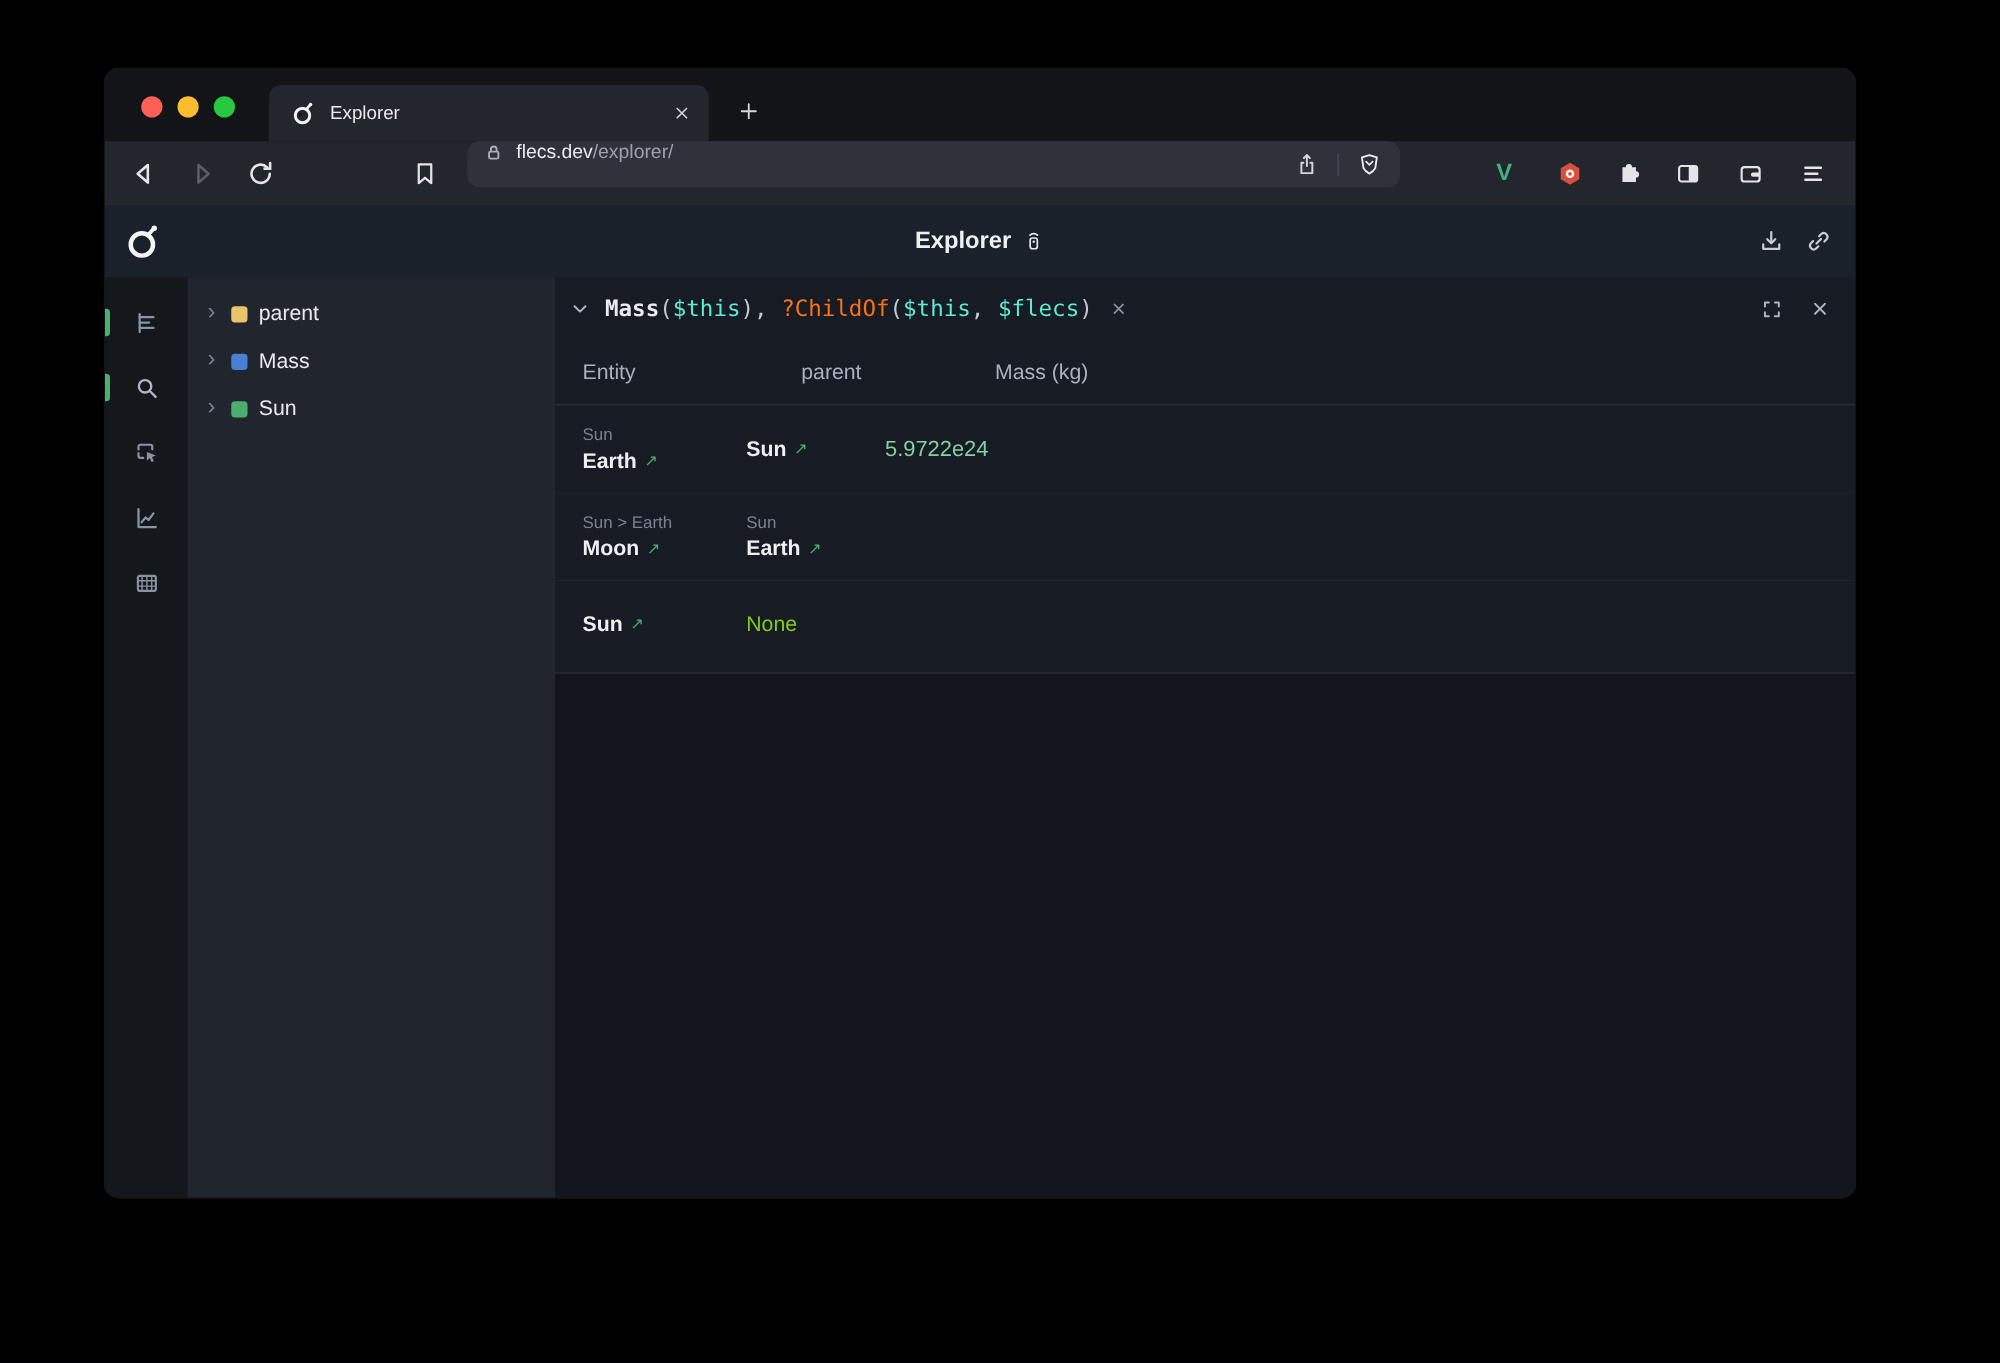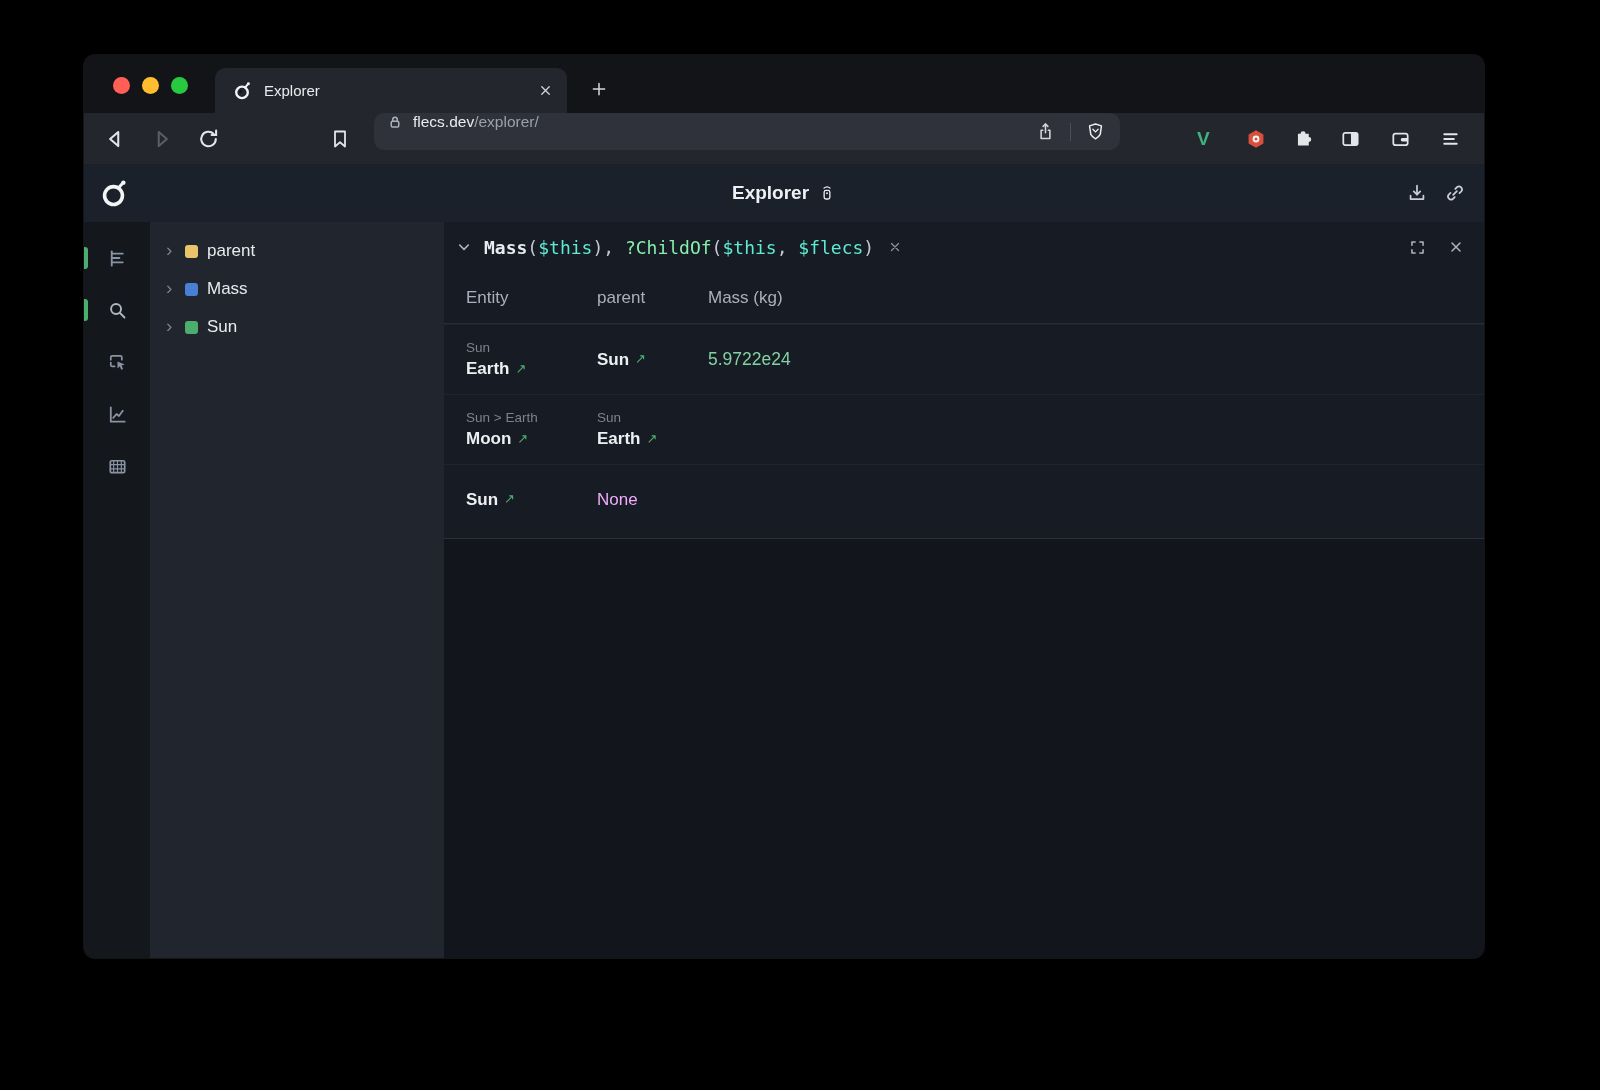--- a/index.html
+++ b/index.html
@@ -53,36 +53,36 @@
   .tree-label { margin-left:9px; color:#e7eaee; font-size:17px; }
 
   .main { flex:1; display:flex; flex-direction:column; background:#14181f; min-width:0; }
   .panel { background:#171b23; border-bottom:1px solid #2b313b; padding-bottom:4px; }
   .rest { flex:1; background:#12151c; }
 
   .querybar { height:50px; display:flex; align-items:center; padding:0 20px 0 12px; }
   .query-text { margin-left:12px; font-family:"DejaVu Sans Mono",monospace; font-size:18px; white-space:pre; }
   .tk-id { color:#e8ebf0; font-weight:700; }
   .tk-v  { color:#5eead4; }
-  .tk-op { color:#86efac; }
+  .tk-op { color:#f97316; }
   .tk-p  { color:#c3c9d2; }
   .q-clear { margin-left:14px; }
   .q-right { margin-left:auto; display:flex; align-items:center; gap:21px; }
 
   .thead { display:flex; align-items:center; height:52px; padding-left:22px;
-    color:#a9b1be; font-size:17px; border-bottom:1px solid #272d37; }
+    color:#a9b1be; font-size:17px; border-bottom:1px solid #272d37;gap:44px; }
   .c-entity { width:131px; } .c-parent { width:111px; } .c-mass { flex:1; }
 
   .trow { display:flex; align-items:center; min-height:70px; padding:10px 0 10px 22px;
     border-top:1px solid rgba(255,255,255,0.035); }
   .trow:first-of-type { border-top:none; }
   .epath { font-size:13.5px; color:#7b8290; margin-bottom:4px; white-space:nowrap; }
   .ename { display:flex; align-items:center; gap:6px; font-size:17px; font-weight:700; color:#edeff3; cursor:pointer; }
   .xarrow { color:#4cae6e; font-size:13px; font-weight:400; position:relative; top:-1px; }
-  .none-val { color:#f0abfc; font-size:17px; }
+  .none-val { color:#84cc16; font-size:17px; }
   .mass { font-family:Liberation Sans, sans-serif; font-size:17.5px; color:#82d2a4; }
 
   svg { display:block; }
 </style>
 </head>
 <body>
 
 <div class="canvas">
 <div class="window">
 

